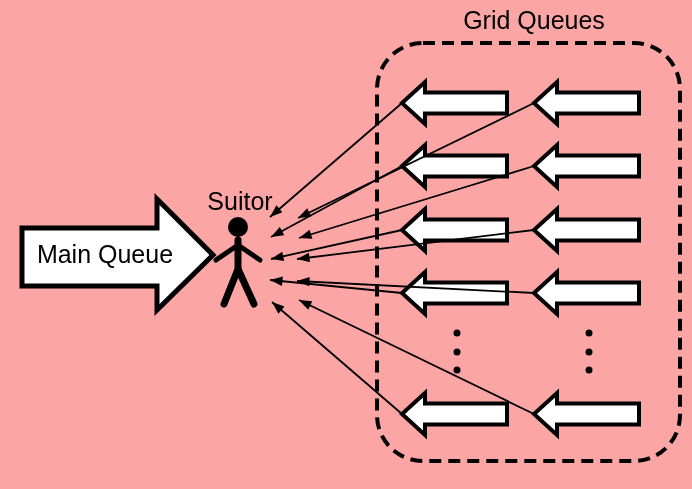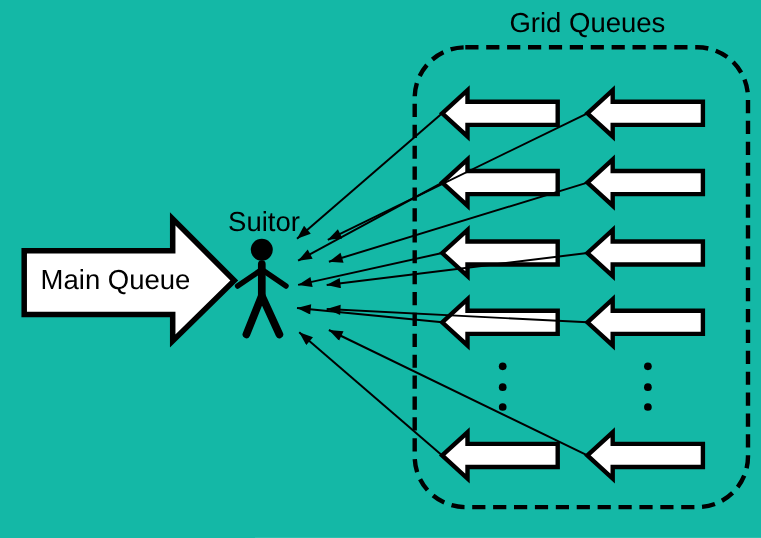--- a/index.html
+++ b/index.html
@@ -4,21 +4,21 @@
 <style>
   html, body {
     margin: 0;
     padding: 0;
     background: #ffffff;
   }
   .stage {
     position: relative;
     width: 692px;
     height: 489px;
-    background: #14b8a6;
+    background: #fca5a5;
     overflow: hidden;
   }
   svg {
     display: block;
   }
   text.diagram-label {
     font-family: "Liberation Sans", sans-serif;
     font-size: 25px;
     fill: #000000;
   }

